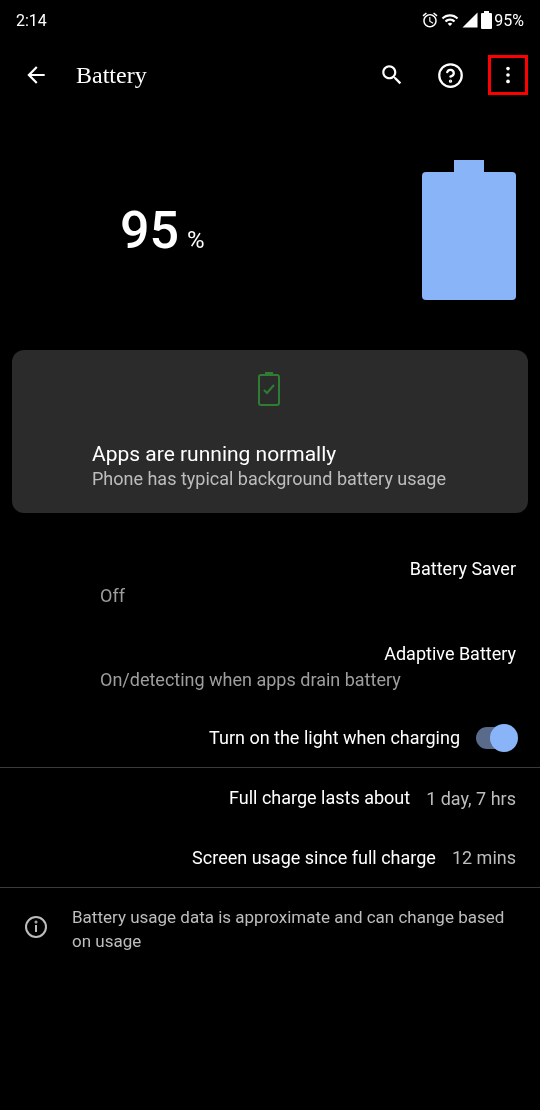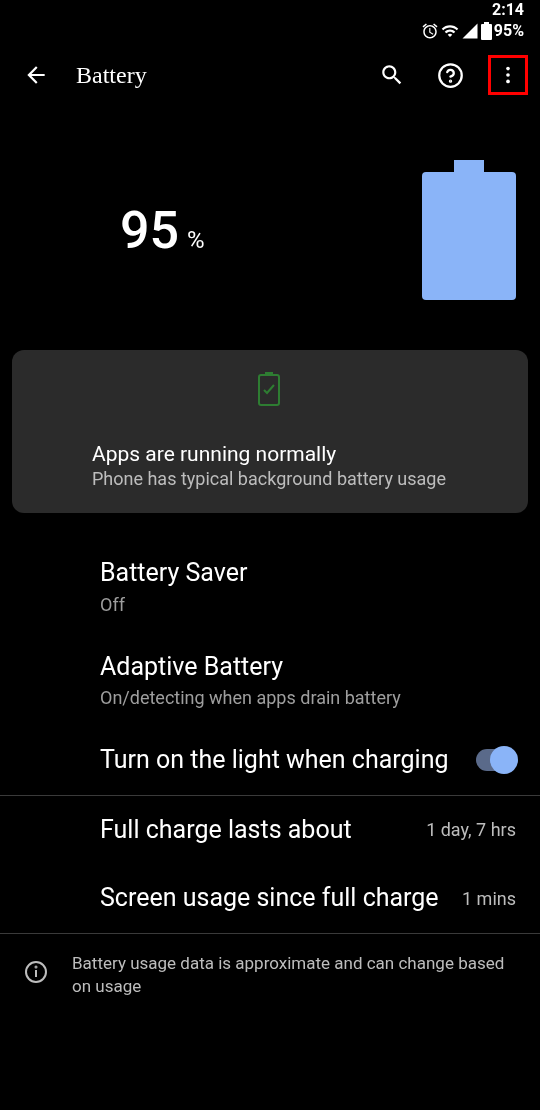--- a/index.html
+++ b/index.html
@@ -8,26 +8,25 @@
       height: 1110px;
       background: #000;
       color: #fff;
       font-family: Roboto, -apple-system, sans-serif;
       overflow: hidden;
       position: relative;
     }
     .status-bar {
       height: 40px;
       display: flex;
-      align-items: flex-end;
+      align-items: center;
       justify-content: space-between;
       padding: 0 16px;
       font-size: 16px;
-      font-weight: 700;
-      flex-direction: column;
+      font-weight: 400;
     }
     .status-bar .right {
       display: flex;
       align-items: center;
       gap: 2px;
     }
     .status-bar .right svg { display: block; }
     .app-bar {
       height: 70px;
       display: flex;
@@ -108,21 +107,21 @@
     .card-icon { flex-shrink: 0; }
     .card-title { font-size: 21px; font-weight: 400; }
     .card-sub { color: #bdbdbd; font-size: 18px; margin-top: 0; line-height: 1.4; }
     .list-item {
       padding: 18px 24px 18px 100px;
       display: flex;
       align-items: center;
       gap: 16px;
     }
     .list-text { flex: 1; }
-    .item-title { font-size: 25px; font-weight: 400; line-height: 1.3; }
+    .item-title { font-size: 18px; font-weight: 400; line-height: 1.3; text-align: right; }
     .item-sub { color: #9e9e9e; font-size: 18px; margin-top: 4px; }
     .item-value { color: #bdbdbd; font-size: 18px; white-space: nowrap; }
     .toggle {
       width: 40px;
       height: 22px;
       background: #5a6a8a;
       border-radius: 11px;
       position: relative;
       flex-shrink: 0;
     }
@@ -252,21 +251,21 @@
   <div class="list-text">
     <div class="item-title">Full charge lasts about</div>
   </div>
   <div class="item-value">1 day, 7 hrs</div>
 </div>
 
 <div class="list-item">
   <div class="list-text">
     <div class="item-title">Screen usage since full charge</div>
   </div>
-  <div class="item-value">1 mins</div>
+  <div class="item-value">12 mins</div>
 </div>
 
 <div class="divider"></div>
 
 <div class="footer">
   <div class="footer-icon">
     <svg width="24" height="24" viewBox="0 0 24 24" fill="none" stroke="#bdbdbd" stroke-width="2">
         <circle cx="12" cy="12" r="10"></circle>
         <line x1="12" y1="10" x2="12" y2="17"></line>
         <circle cx="12" cy="7" r="0.5" fill="#bdbdbd"></circle>

